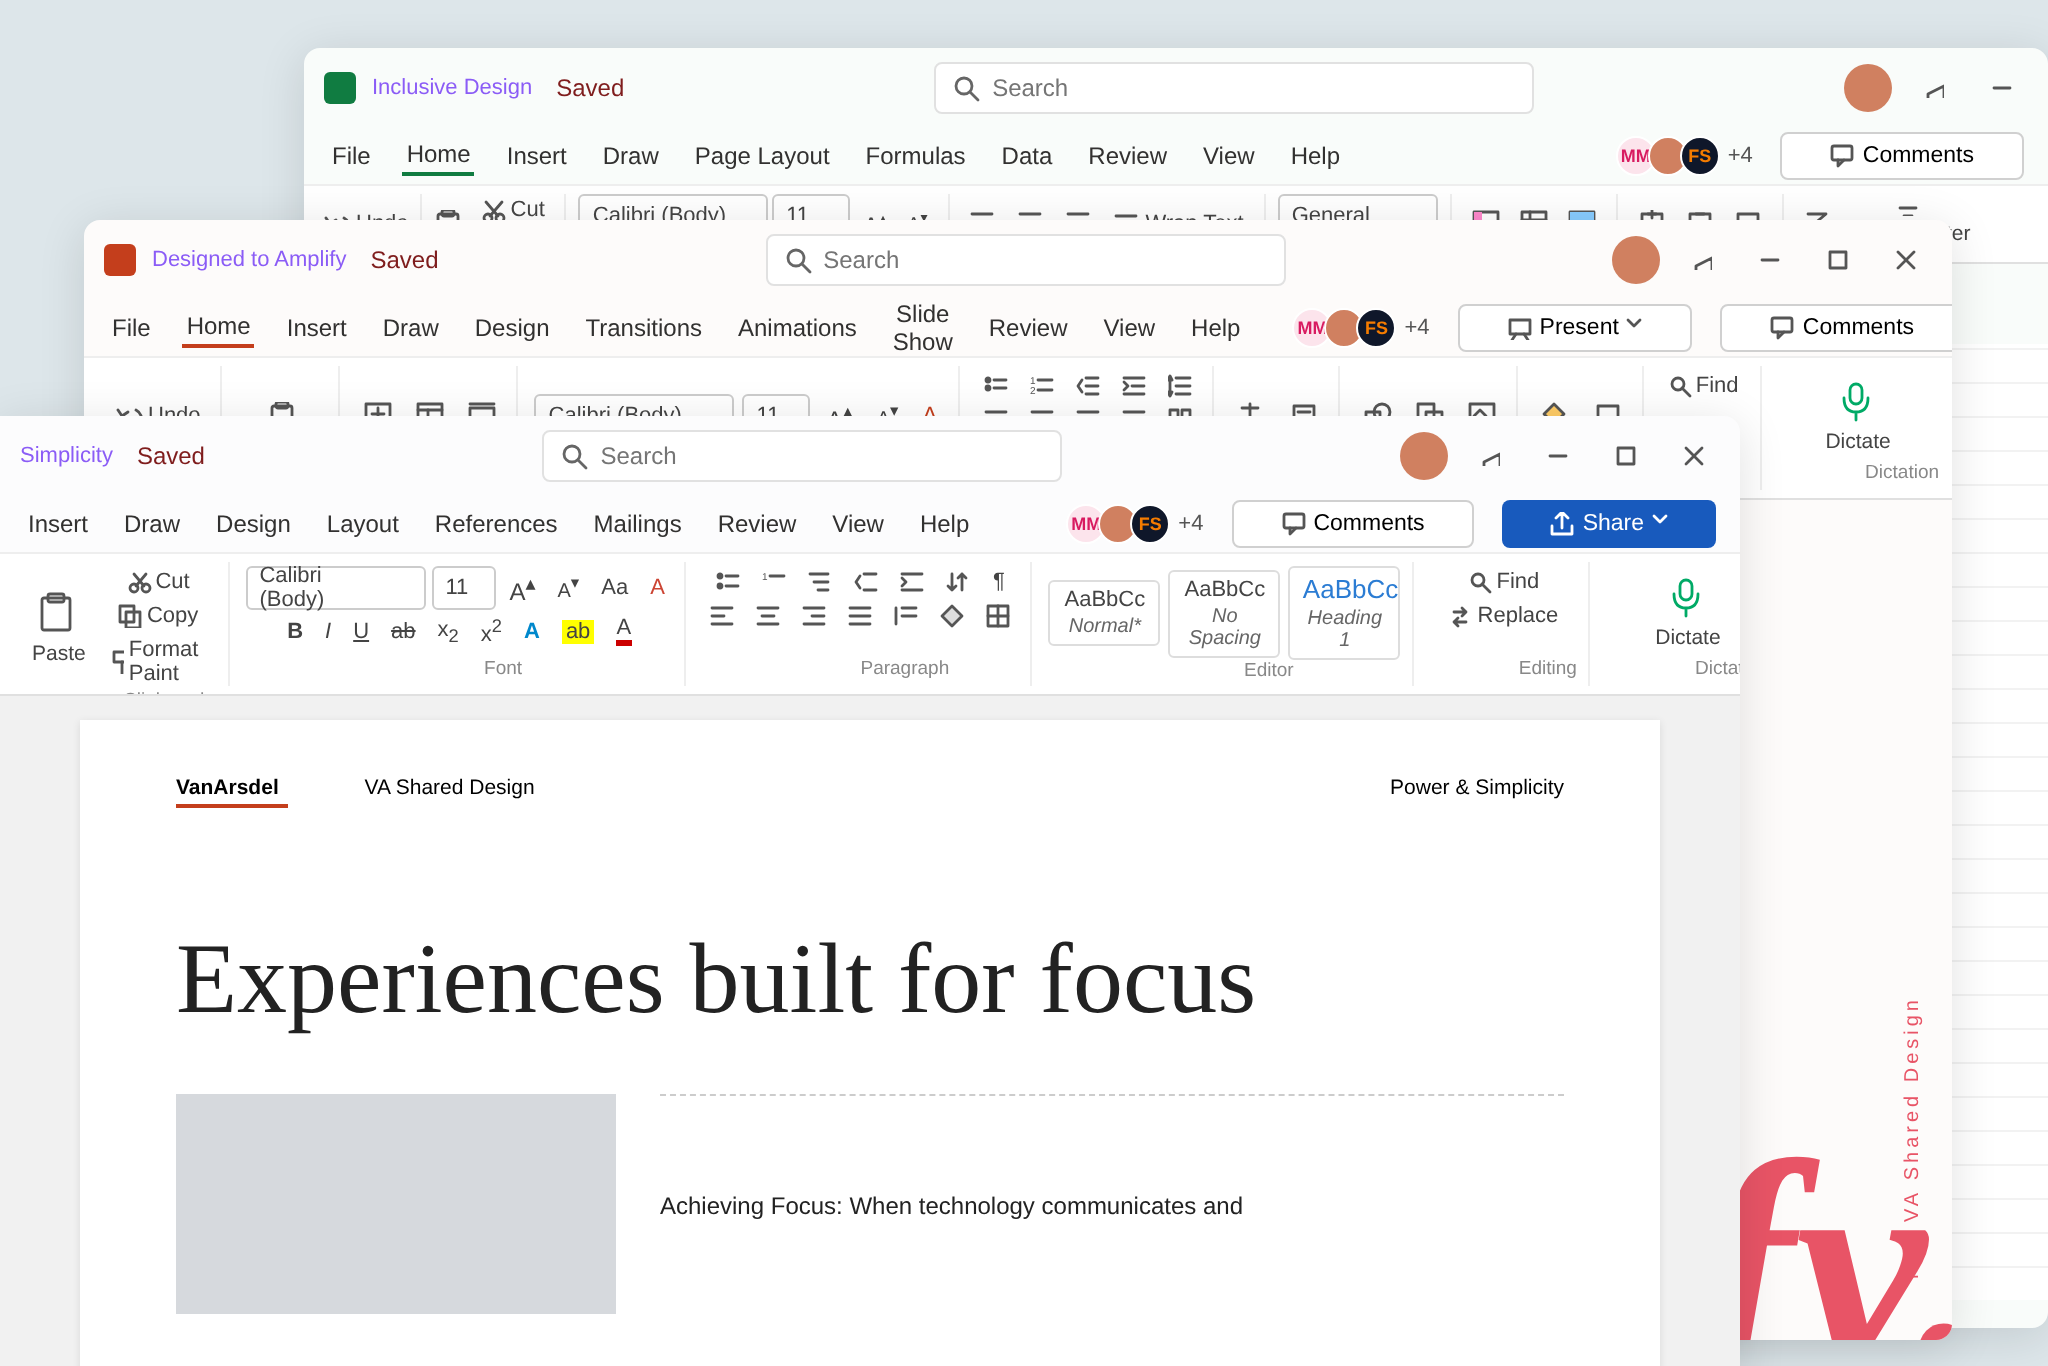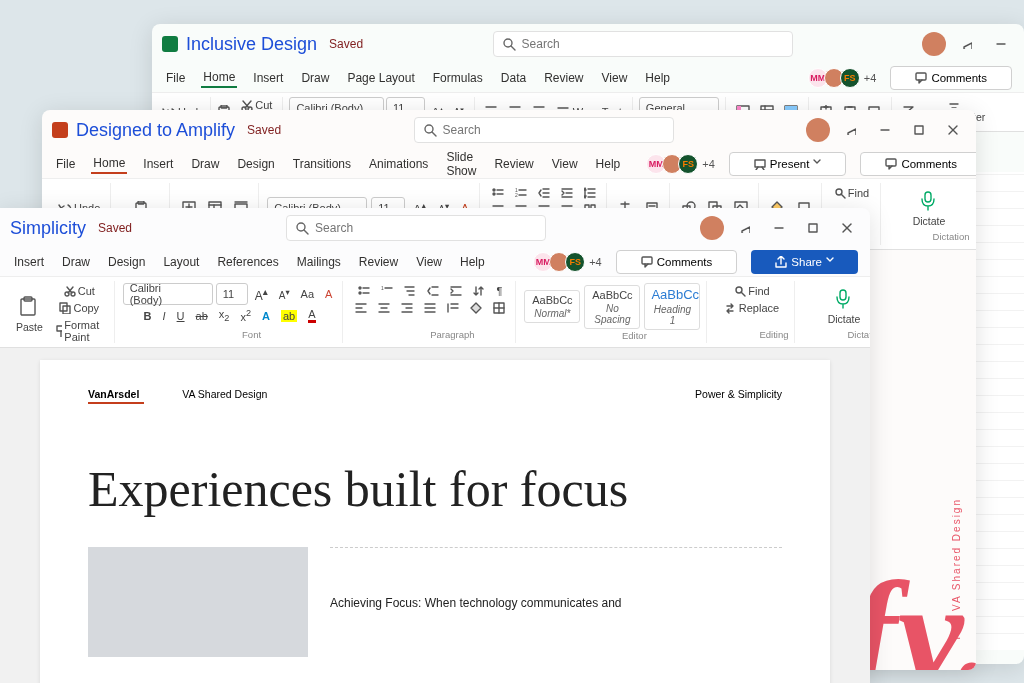--- a/index.html
+++ b/index.html
@@ -8,43 +8,43 @@
   .window { position: absolute; background: #fff; border-radius: 8px; box-shadow: 0 4px 24px rgba(0,0,0,0.12); overflow: hidden; display: flex; flex-direction: column; }
   .win-excel { left: 152px; top: 24px; width: 872px; height: 640px; background: #f9fcfa; }
   .win-ppt   { left: 42px;  top: 110px; width: 934px; height: 560px; background: #fdfbfa; }
   .win-word  { left: 0;     top: 208px; width: 870px; height: 485px; background: #fcfcfd; border-top-left-radius:0; border-bottom-left-radius:0; }
 
   
   .titlebar { display:flex; align-items:center; height:40px; padding:0 10px; gap:8px; }
   .app-icon { width:16px; height:16px; border-radius:3px; display:inline-block; }
   .ic-excel { background:#107c41; }
   .ic-ppt   { background:#c43e1c; }
-  .title-text { font-size:18px; color:#1d4ed8; font-weight:400; }
+  .title-text { font-size:11px; color:#8b5cf6; font-weight:400; }
   .saved { color:#7f1d1d; margin-left:4px; font-size:12px; }
   .spacer { flex:1; }
   .search { flex:0 0 300px; height:26px; border:1px solid #e1e1e1; border-radius:4px; background:#fff; display:flex; align-items:center; padding:0 8px; gap:6px; }
   .search input { border:none; outline:none; font-size:12px; flex:1; background:transparent; }
   .search svg { width:14px; height:14px; stroke:#666; }
   .avatar { width:24px; height:24px; border-radius:50%; background:#d08060; display:inline-block; }
   .win-btn { width:26px; height:26px; display:flex; align-items:center; justify-content:center; color:#555; cursor:pointer; }
   .win-btn svg { width:10px; height:10px; }
   .megaphone { width:20px; height:20px; }
 
   
   .menubar { display:flex; align-items:center; height:28px; padding:0 12px; gap:14px; font-size:12px; }
-  .menu-item { color:#323130; cursor:pointer; padding:2px 2px; }
+  .menu-item { color:#323130; cursor:pointer; padding:2px 2px;text-align:center; }
   .menu-item.active { border-bottom:2px solid #185abd; font-weight:500; }
   .win-excel .menu-item.active { border-bottom-color:#107c41; }
   .win-ppt .menu-item.active { border-bottom-color:#c43e1c; }
 
   .presence { display:flex; align-items:center; gap:-4px; }
   .badge { width:20px; height:20px; border-radius:50%; font-size:9px; display:flex; align-items:center; justify-content:center; margin-left:-4px; border:1.5px solid #fff; font-weight:600; }
   .b-mm { background:#fce4ec; color:#d81b60; }
   .b-av { background:#d08060; }
-  .b-fs { background:#14532d; color:#f57c00; }
+  .b-fs { background:#0f172a; color:#f57c00; }
   .plus-n { font-size:11px; color:#555; margin-left:4px; }
 
   .pill-btn { display:flex; align-items:center; gap:4px; height:24px; padding:0 24px; border:1px solid #d0d0d0; border-radius:4px; font-size:11.5px; cursor:pointer; background:#fff; }
   .pill-btn svg { width:12px; height:12px; }
   .share-btn { background:#c43e1c; color:#fff; border:none; }
   .share-word { background:#185abd; }
 
   
   .ribbon { display:flex; align-items:stretch; background:#fff; border-top:1px solid #eee; border-bottom:1px solid #e0e0e0; height:72px; padding:4px 6px; gap:2px; font-size:11px; color:#444; overflow:hidden; }
   .win-excel .ribbon { height:40px; }

